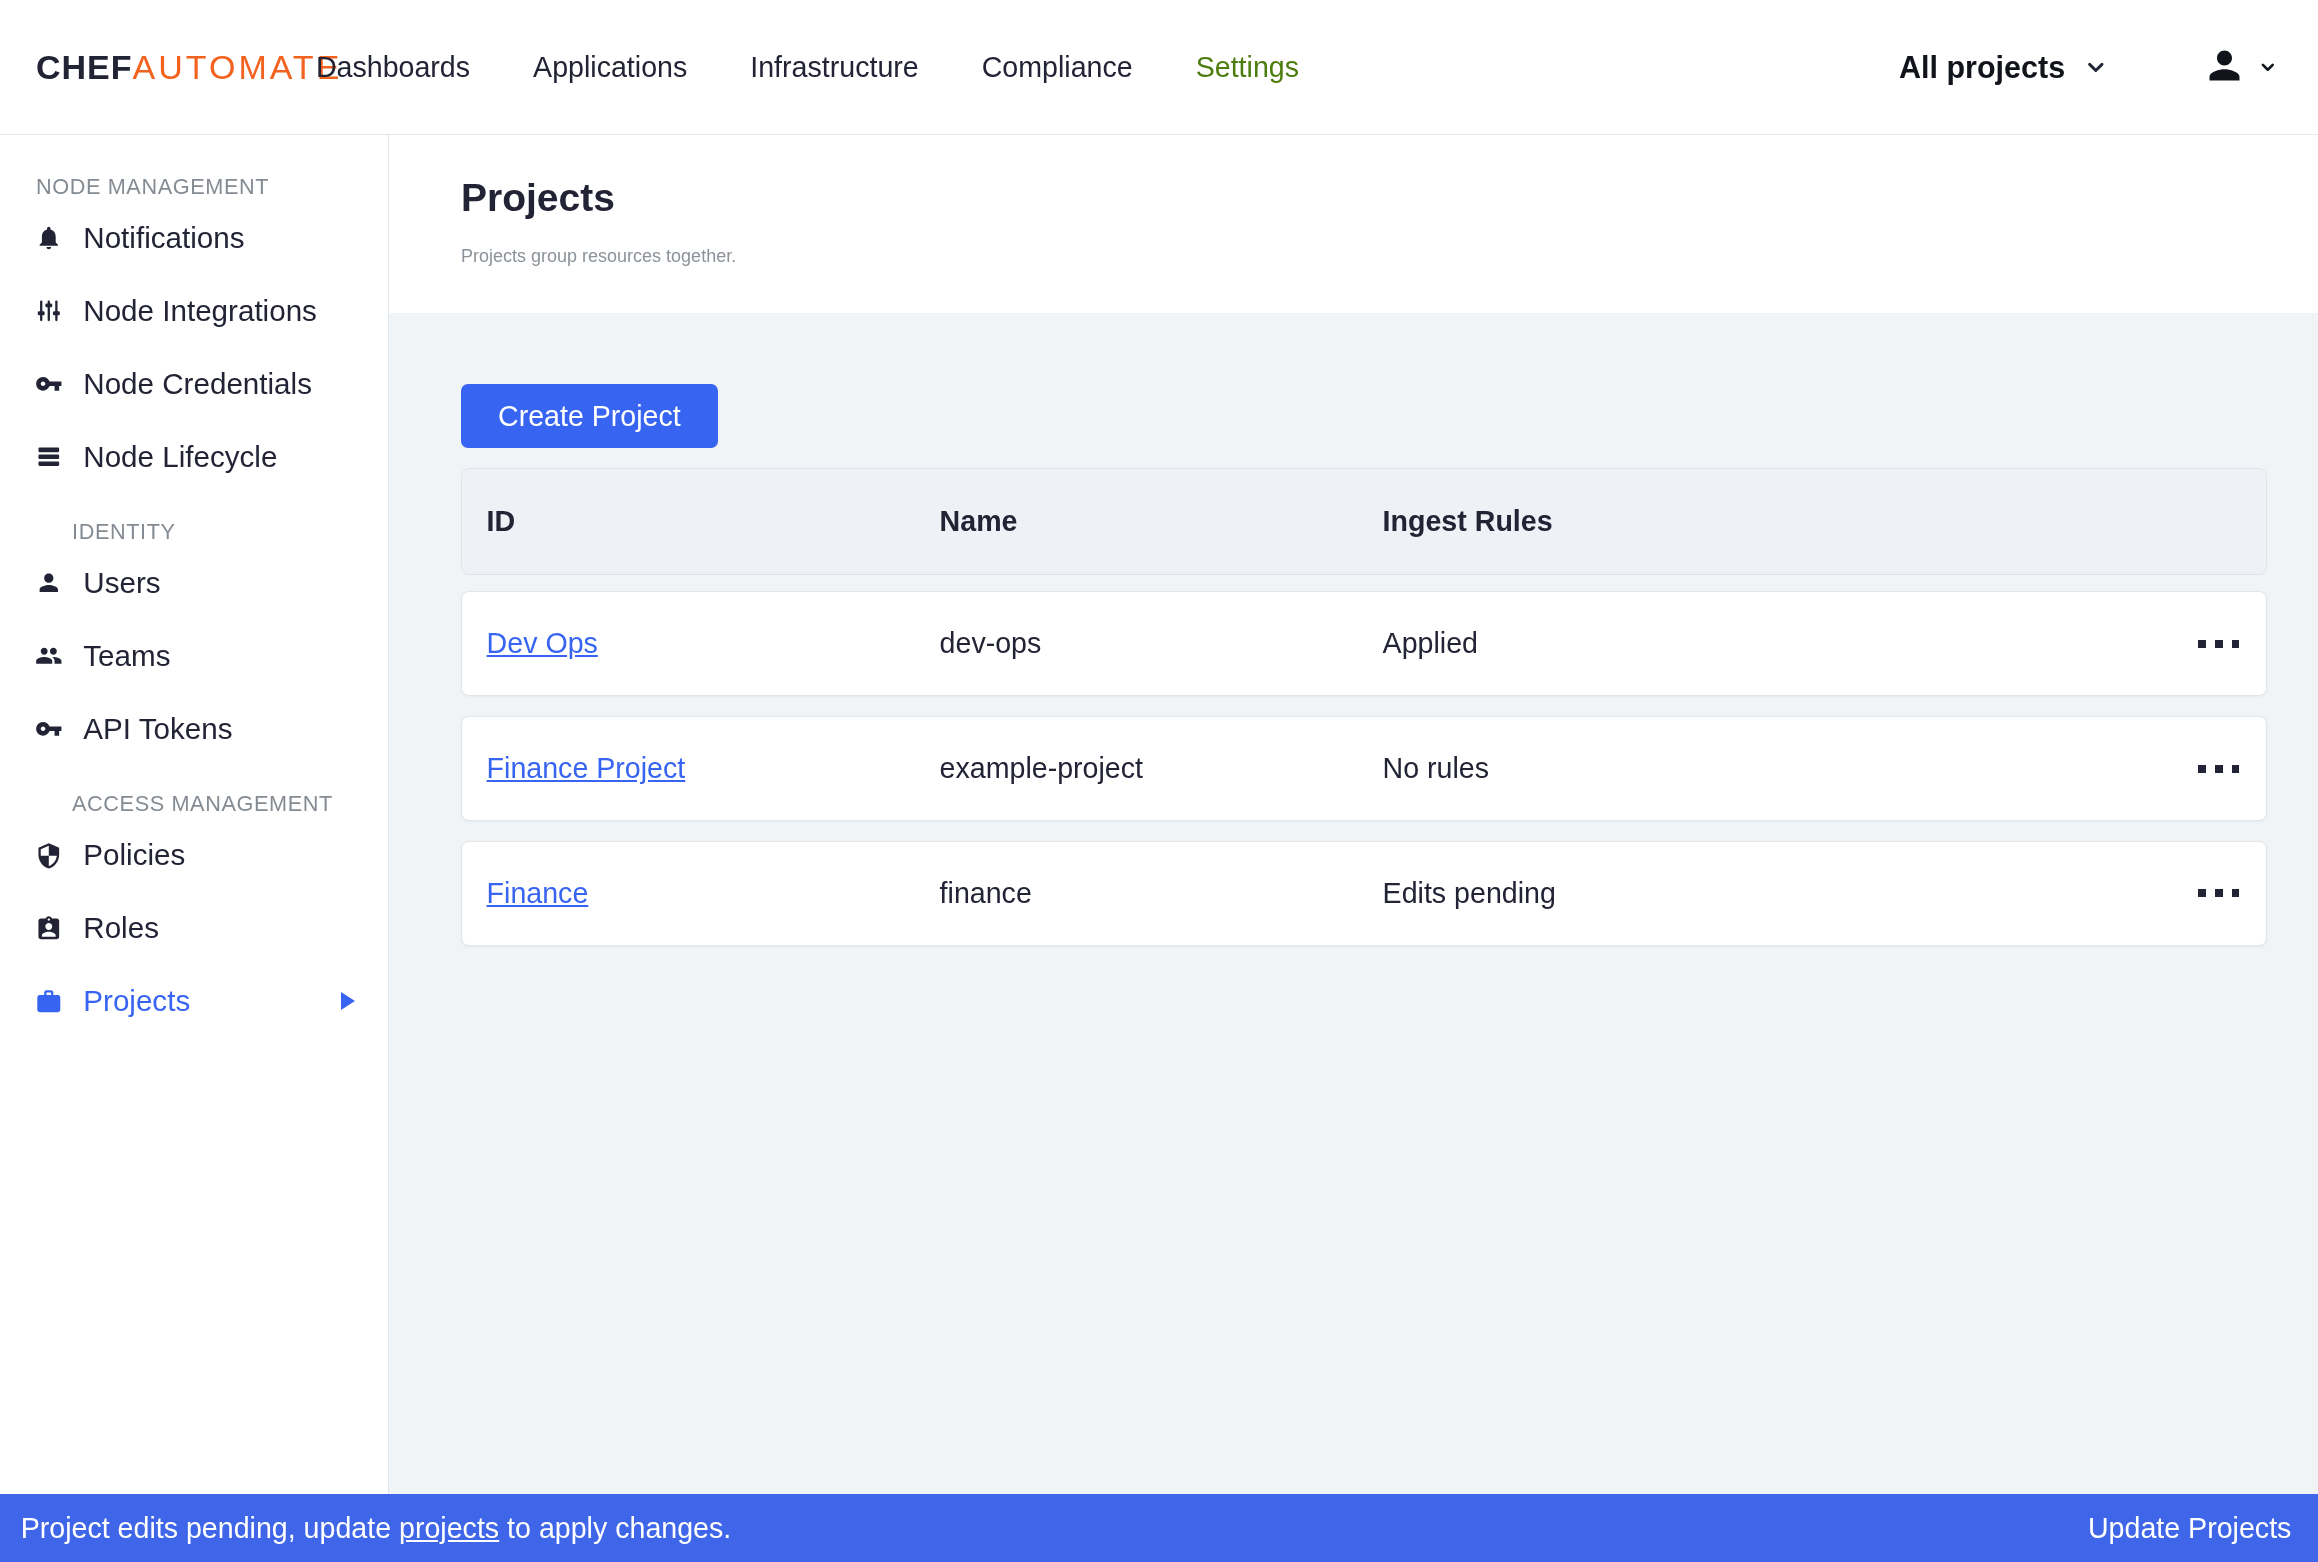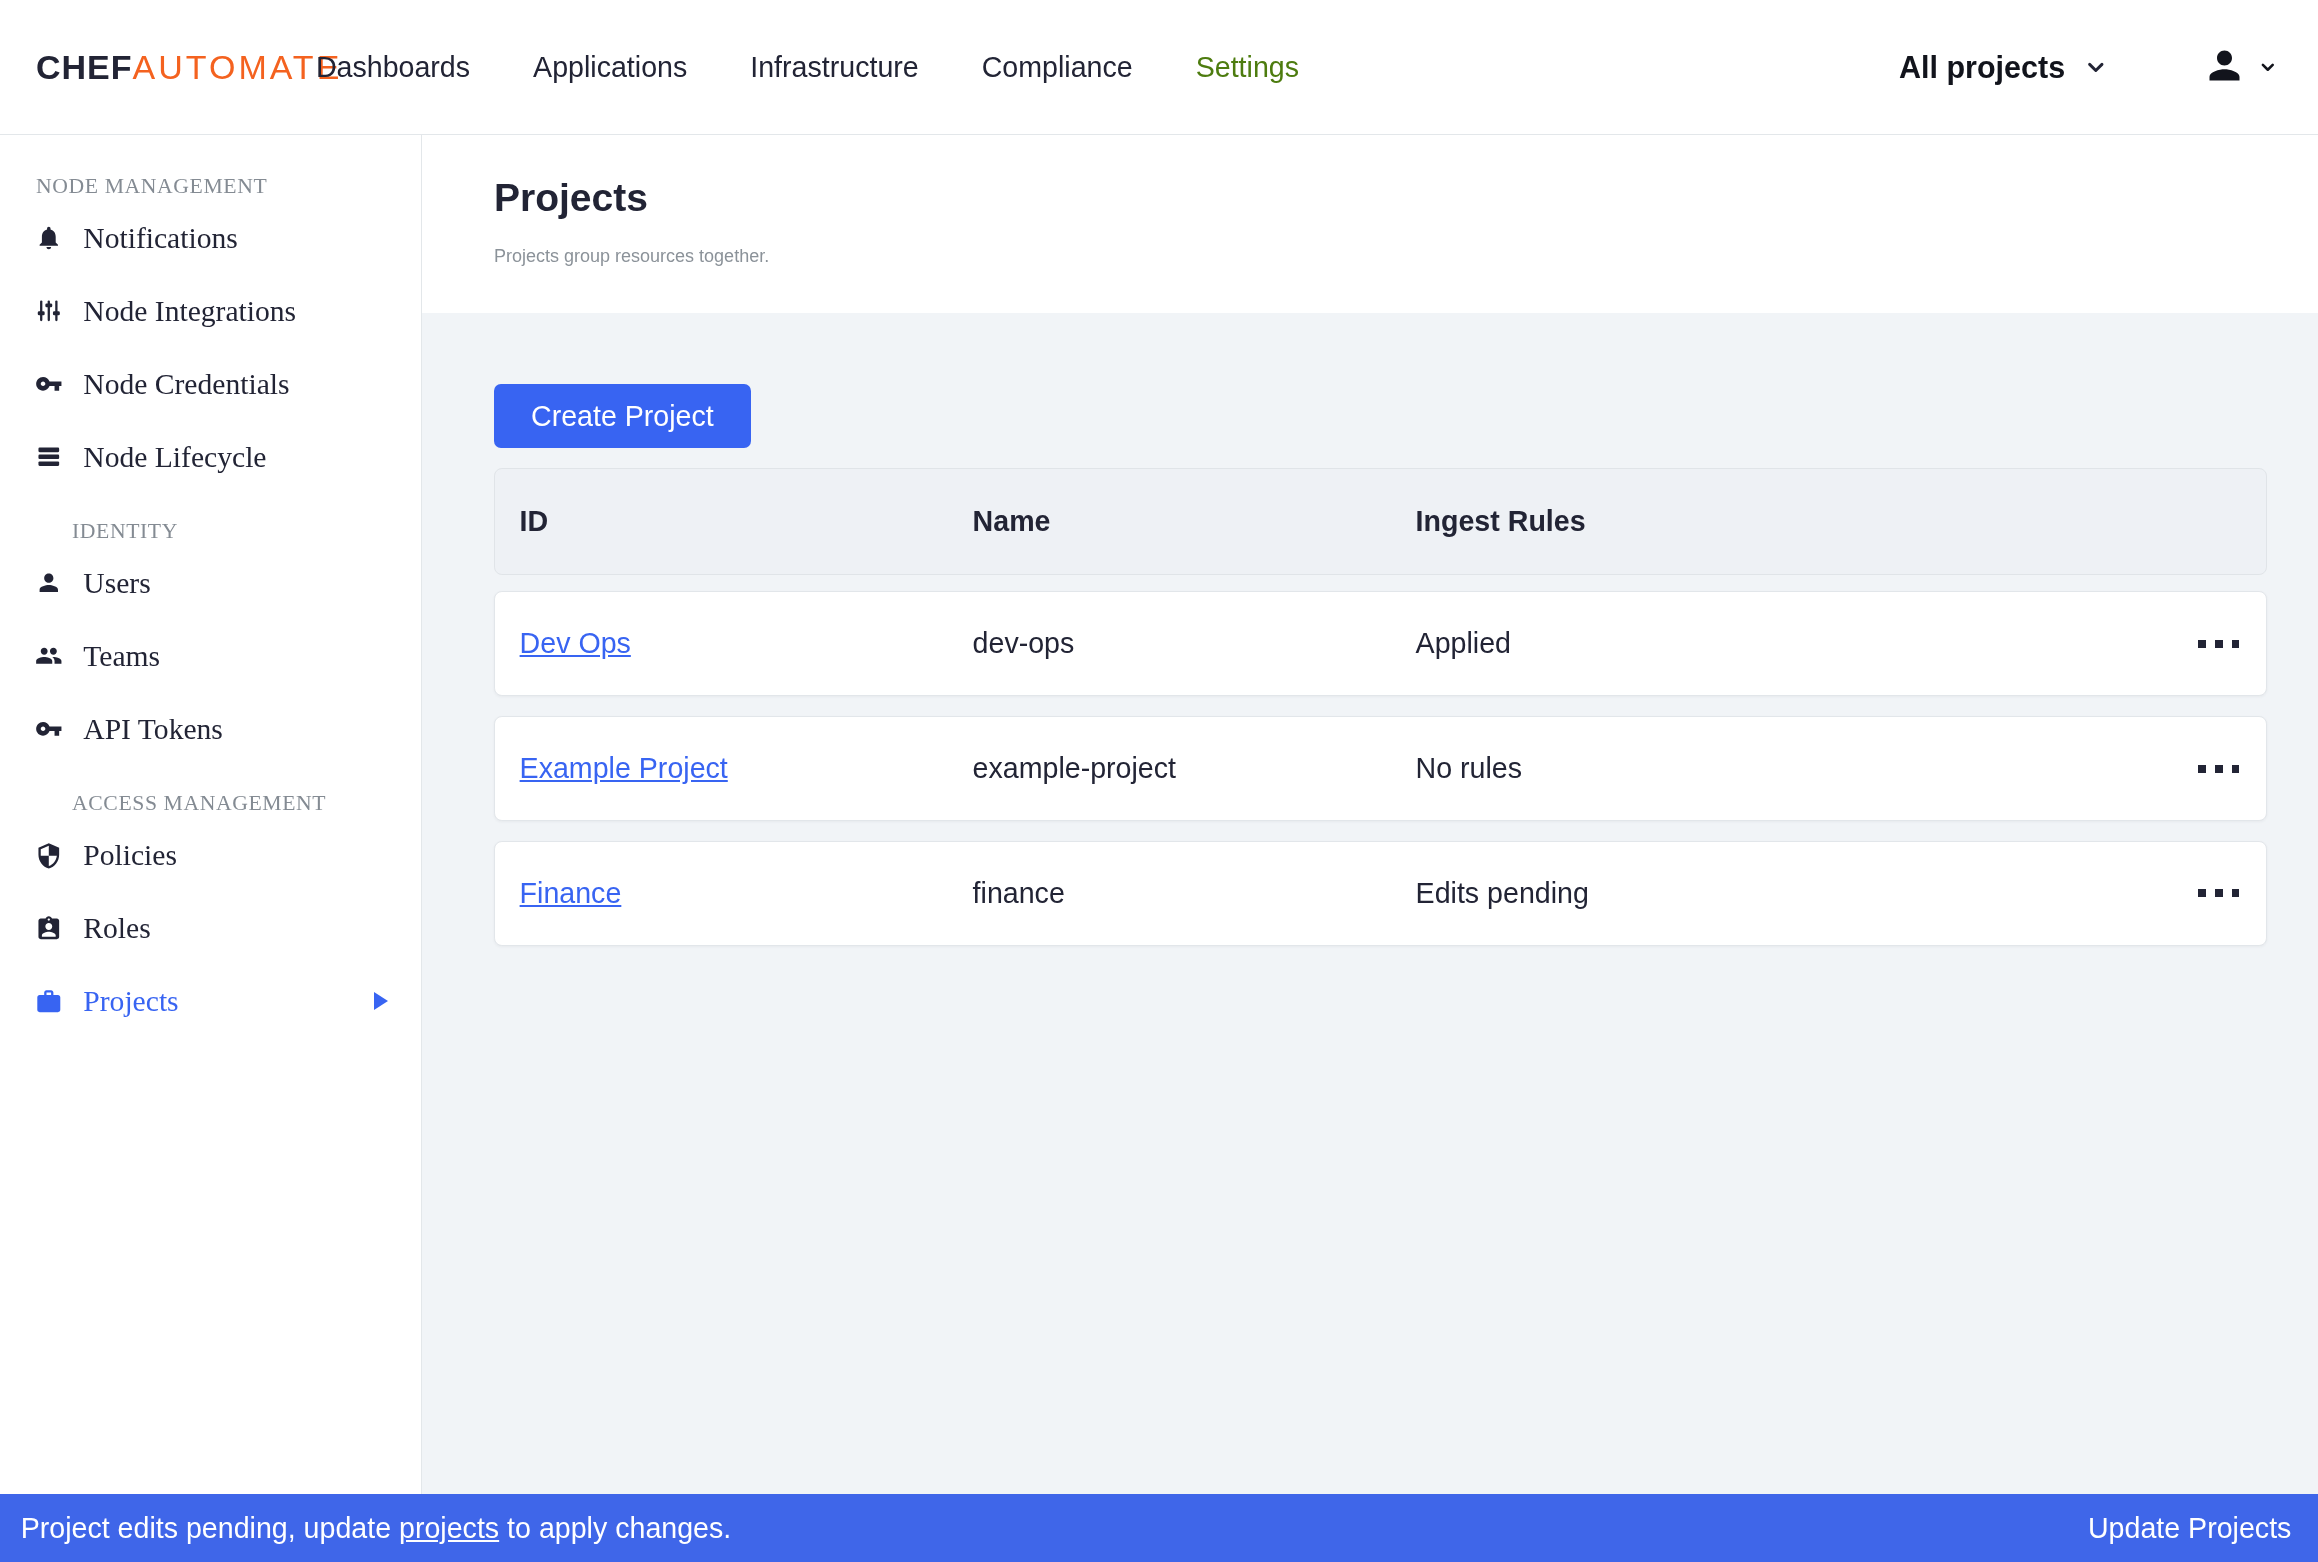--- a/index.html
+++ b/index.html
@@ -33,25 +33,24 @@
   .projects-filter { display:flex; align-items:center; cursor:pointer; }
   .projects-filter .label { font-size:30.5px; font-weight:700; color:#12141c; }
   .chev { width:29.6px; height:29.6px; margin-left:15.8px; }
   .user-menu { display:flex; align-items:center; margin-left:91px; cursor:pointer; }
   .user-icon svg { width:45px; height:45px; }
   .chev-sm { width:23.6px; height:23.6px; margin-left:9.9px; }
 
   
   .app { display:flex; height:1359px; }
   .sidebar {
-    width:422px; flex:none;
+    width:389px; flex:none;
     border-right:1px solid #e3e7ea;
     background:#ffffff;
     padding-top:37px;
-    font-family:Liberation Serif, serif;
   }
   .section-label {
     font-size:21.7px; color:#848b93; letter-spacing:0.6px;
     padding-left:36px; height:29.6px; line-height:29.6px;
   }
   .section-label.gap { margin-top:23.6px;margin-left:36px; }
   .side-item {
     height:73px; display:flex; align-items:center;
     padding:0 33px 0 35px; cursor:pointer;
   }
@@ -276,21 +275,21 @@
           <div>dev-ops</div>
           <div>Applied</div>
           <div class="dots">
               <i></i>
               <i></i>
               <i></i>
             </div>
         </div>
 
         <div class="trow tcard">
-          <div class="cell-name"><a>Example Project</a></div>
+          <div class="cell-name"><a>Finance Project</a></div>
           <div>example-project</div>
           <div>No rules</div>
           <div class="dots">
               <i></i>
               <i></i>
               <i></i>
             </div>
         </div>
 
         <div class="trow tcard">

